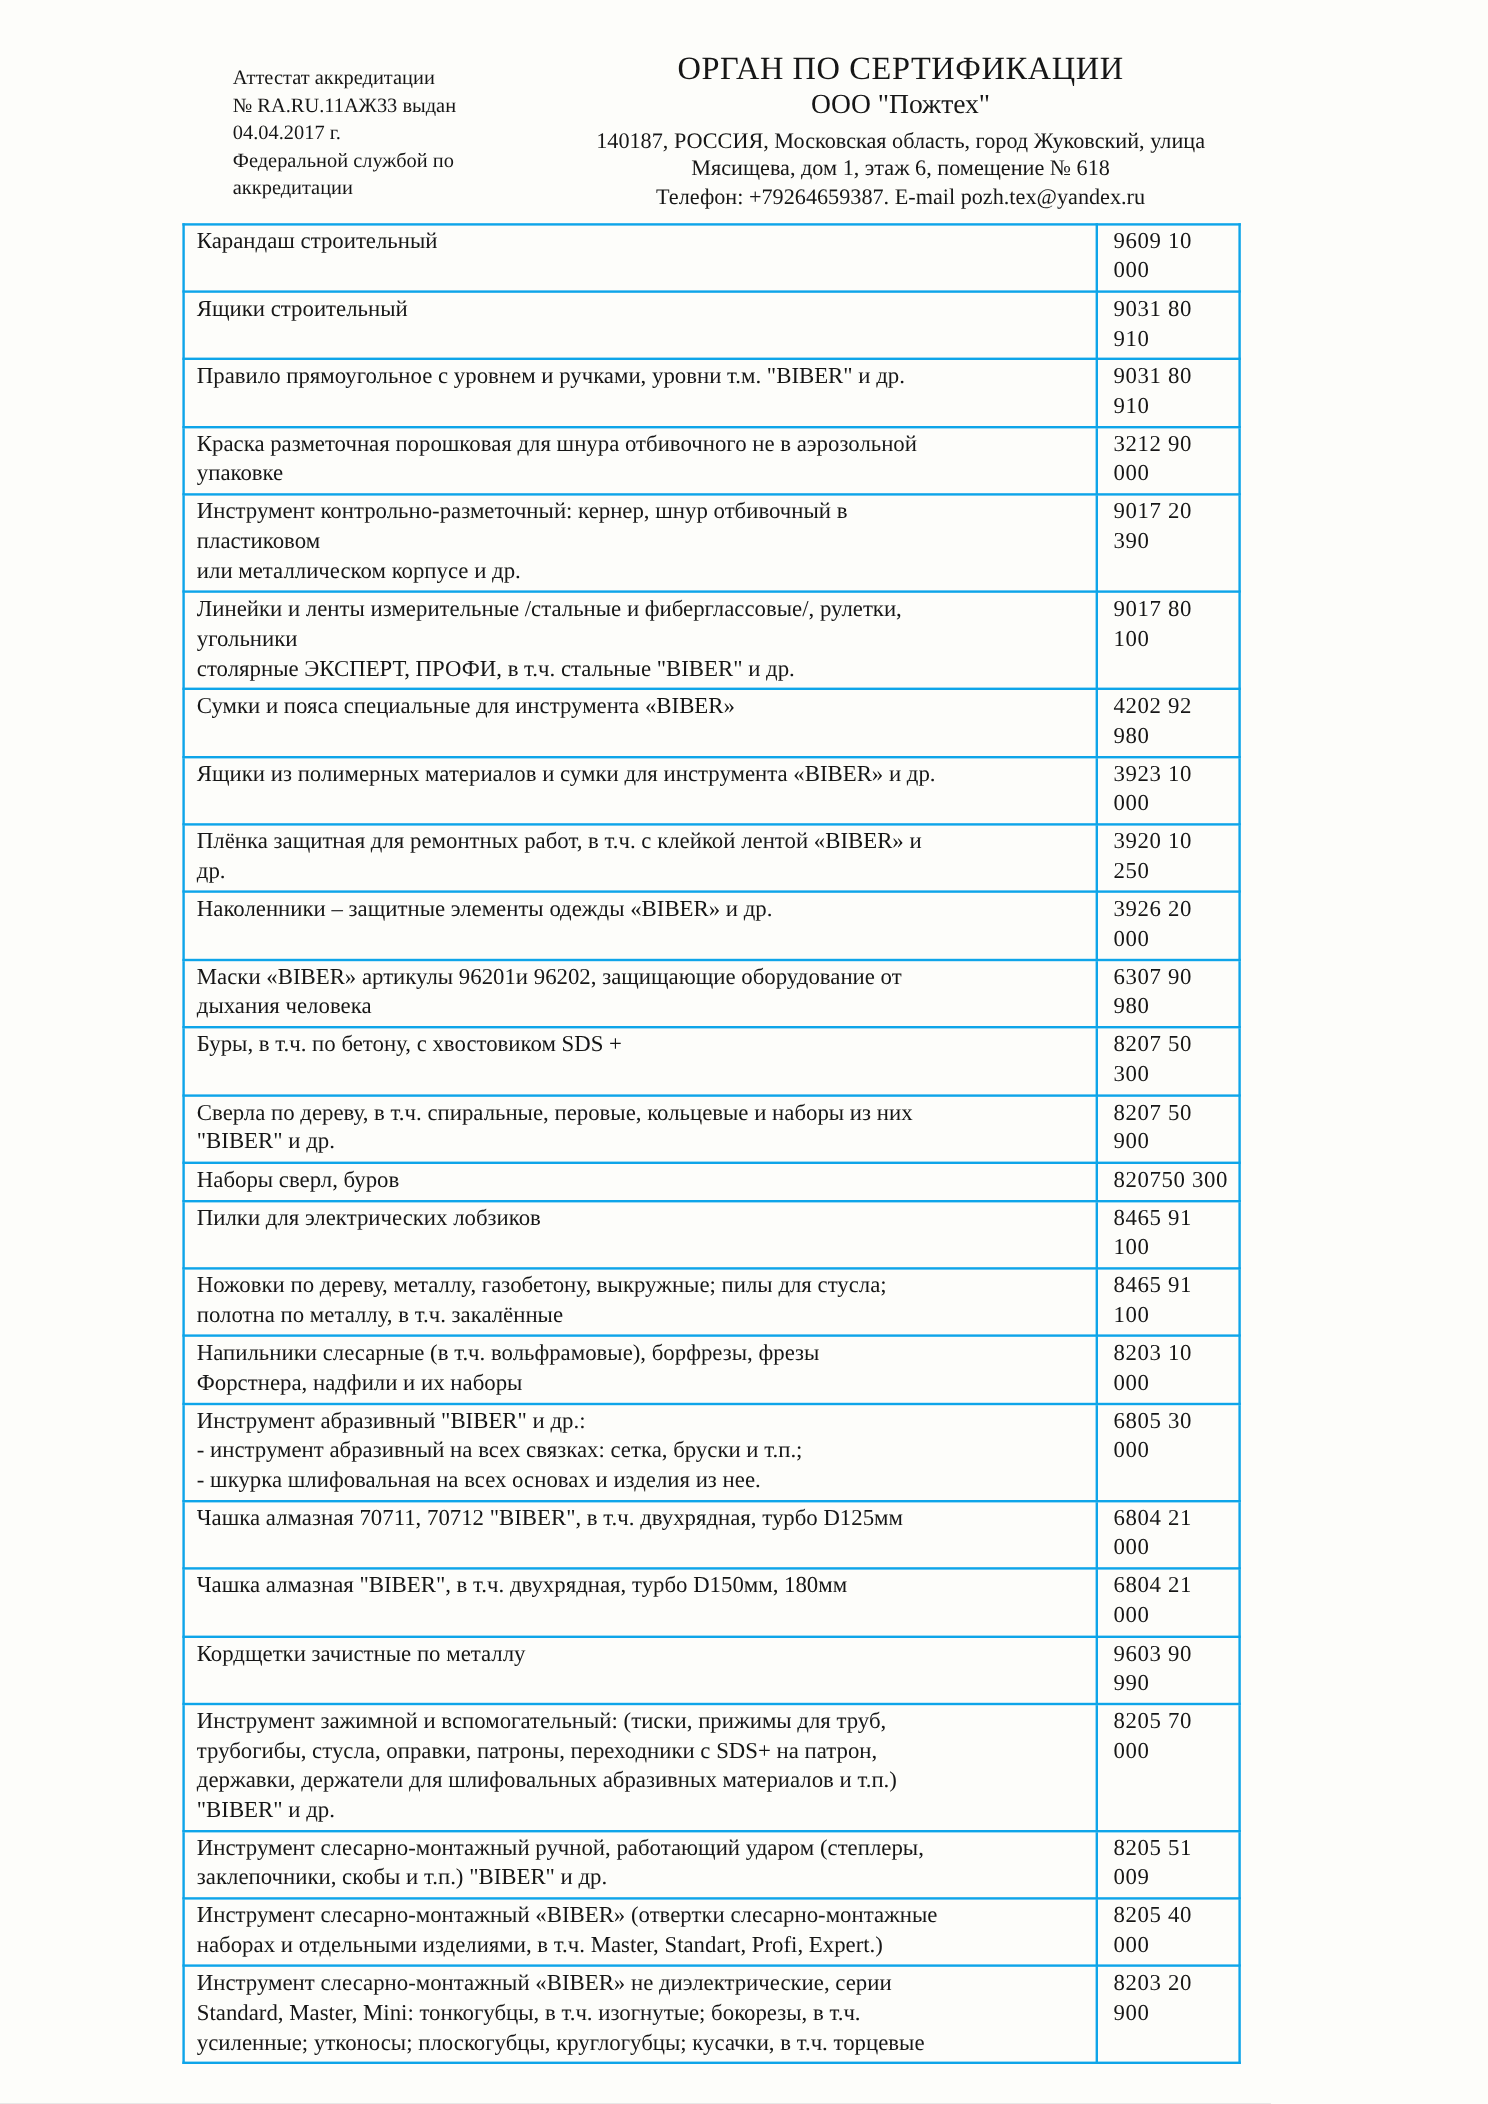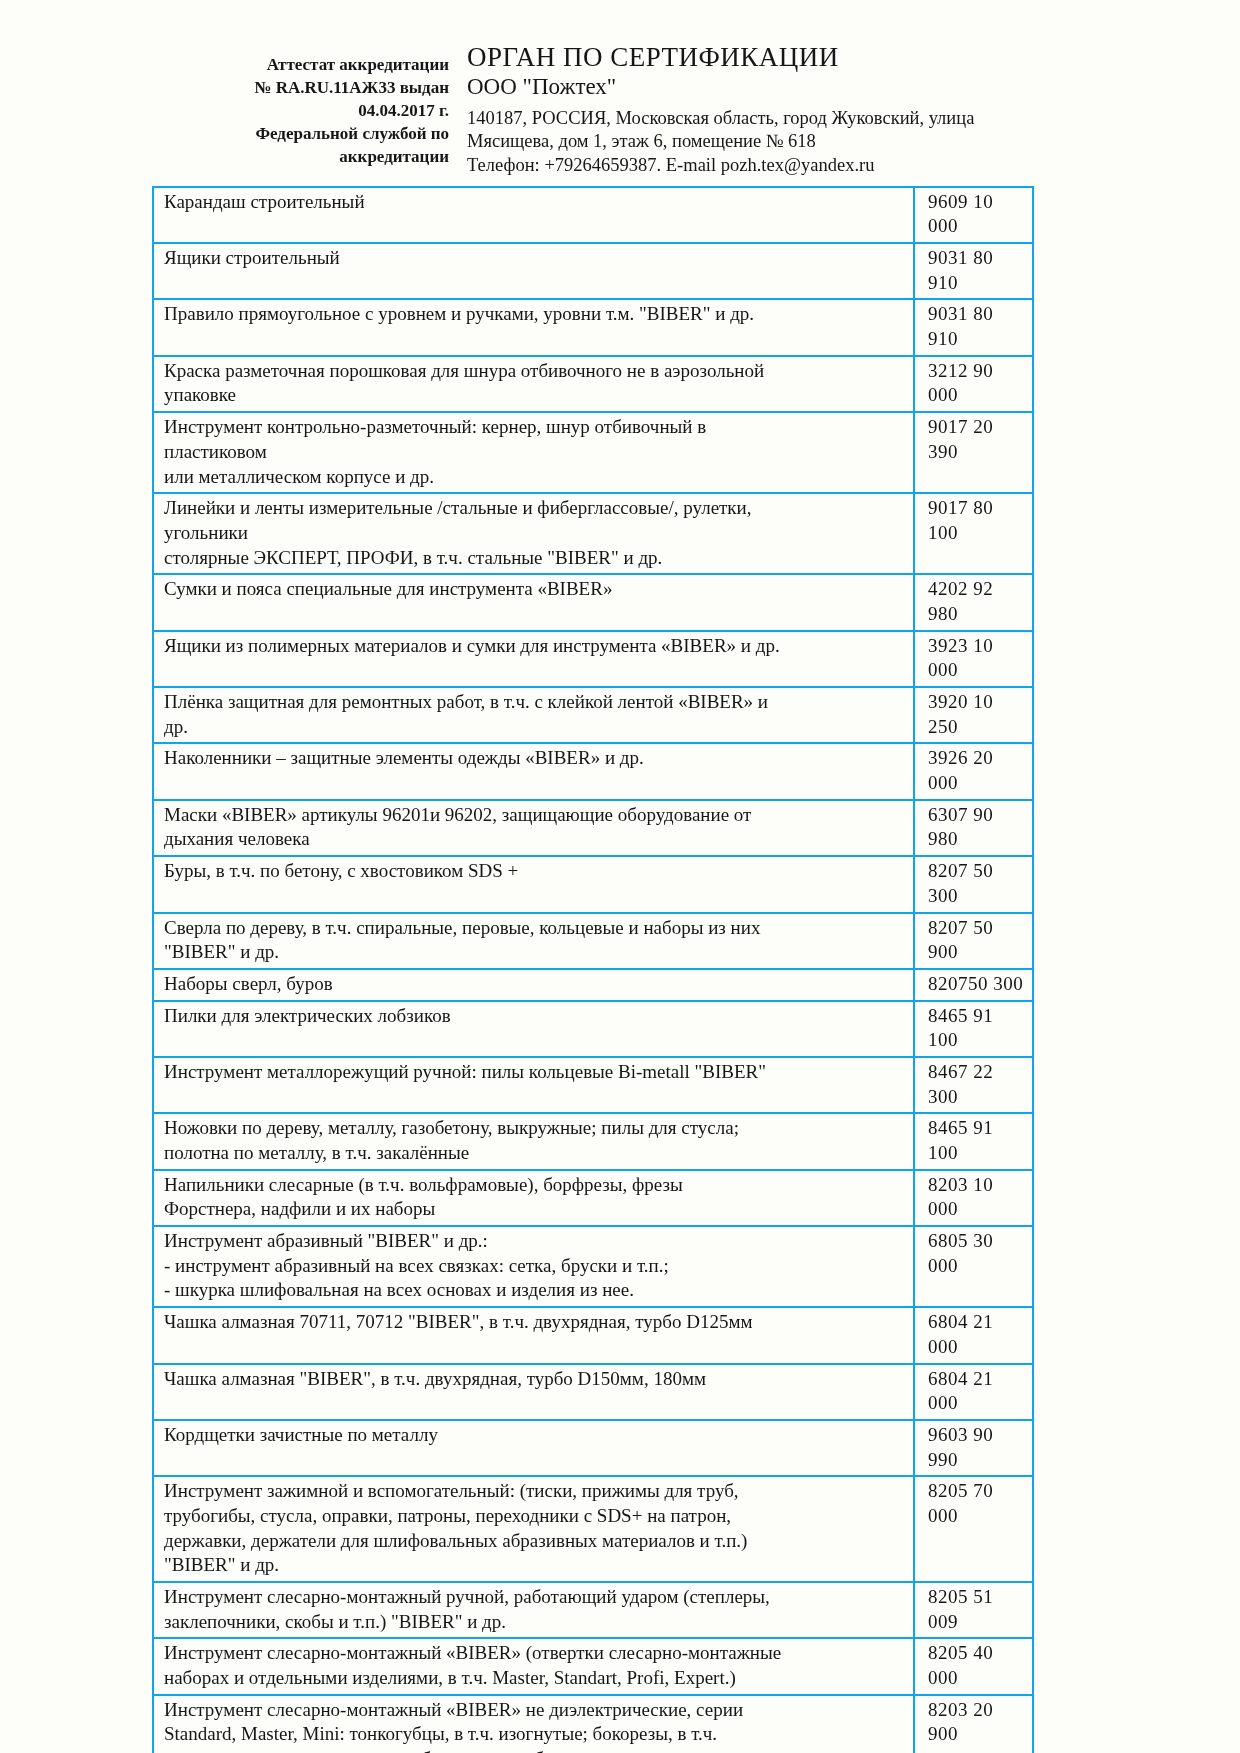--- a/index.html
+++ b/index.html
@@ -11,24 +11,24 @@
     color:#161616;
     font-family:"Liberation Serif", serif;
     padding:40px 206px 0 152px;
     position:relative;
     overflow:hidden;
   }
   
   .doc-header { display:flex; align-items:flex-start; margin-bottom:8px; }
   .header-left {
     width:255px; margin-left:42px; padding-top:14px;
-    text-align:right; font-weight:bold;
+    text-align:left; font-weight:normal;
     font-size:17px; line-height:1.35;
   }
-  .header-right { flex:1; padding-left:18px; }
+  .header-right { flex:1; text-align:center; padding-left:18px; }
   .org-title { font-size:27px; letter-spacing:0.5px; line-height:1.15; padding-top:2px; }
   .org-name  { font-size:23px; line-height:1.2; margin-bottom:6px; }
   .org-address { font-size:18.5px; line-height:1.28; }
   
   table.cert-table { width:100%; border-collapse:collapse; table-layout:fixed; }
   .cert-table td {
     border:2px solid #0ea5e9;
     vertical-align:top;
     font-size:19px;
     line-height:1.3;
@@ -145,24 +145,20 @@
   <tr>
     <td class="desc-cell">Наборы сверл, буров</td>
     <td class="code-cell">820750 300</td>
   </tr>
 
   <tr>
     <td class="desc-cell">Пилки для электрических лобзиков</td>
     <td class="code-cell">8465 91 100</td>
   </tr>
 
-  <tr>
-    <td class="desc-cell">Инструмент металлорежущий ручной: пилы кольцевые Bi-metall "BIBER"</td>
-    <td class="code-cell">8467 22 300</td>
-  </tr>
 
   <tr>
     <td class="desc-cell">Ножовки по дереву, металлу, газобетону, выкружные; пилы для стусла;
 полотна по металлу, в т.ч. закалённые</td>
     <td class="code-cell">8465 91 100</td>
   </tr>
 
   <tr>
     <td class="desc-cell">Напильники  слесарные  (в  т.ч.  вольфрамовые),  борфрезы,  фрезы
 Форстнера, надфили и их наборы</td>

